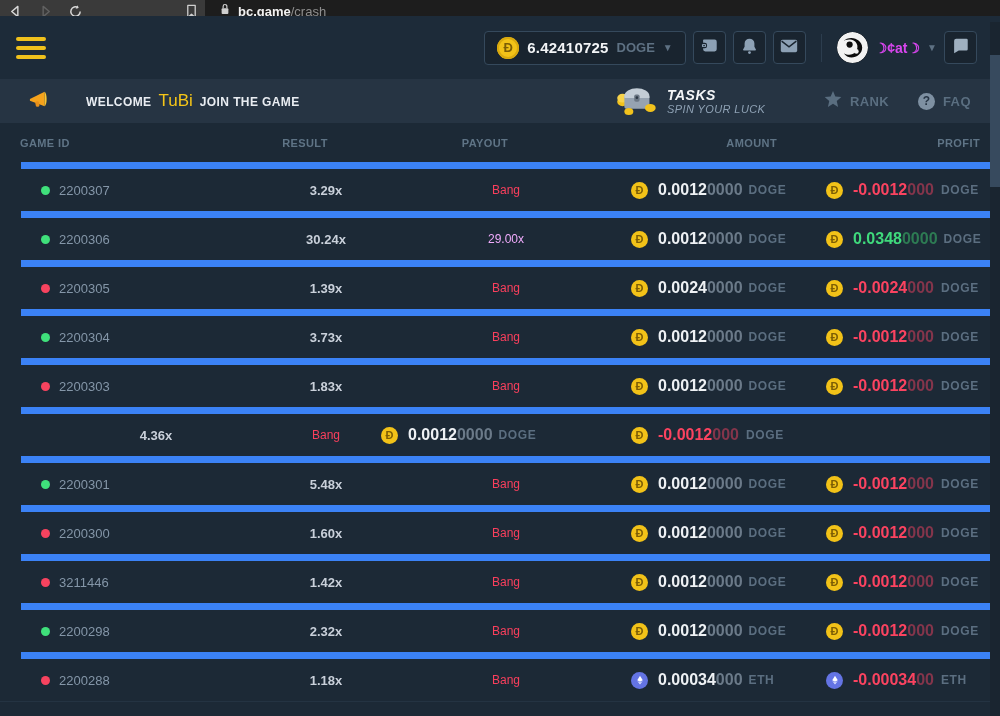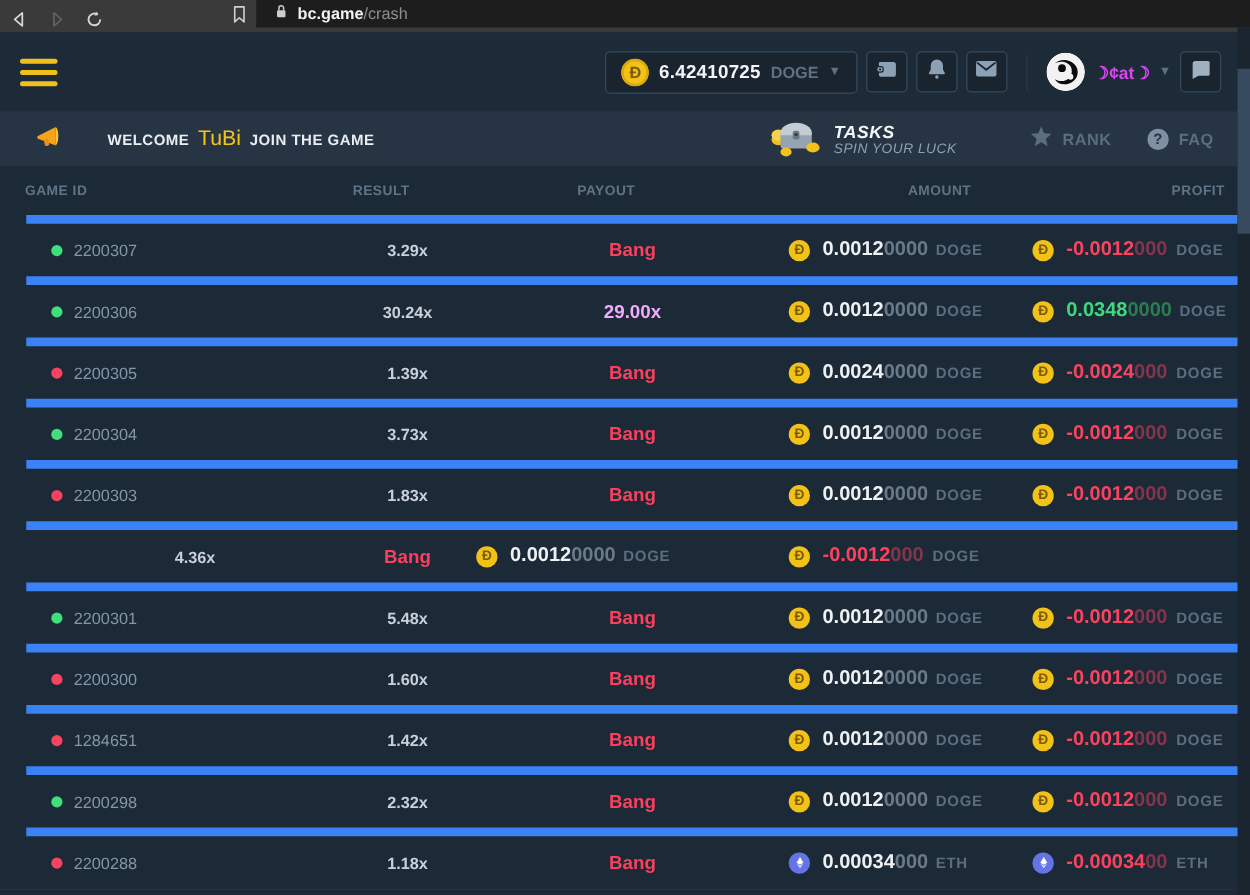--- a/index.html
+++ b/index.html
@@ -1,20 +1,20 @@
 <!DOCTYPE html>
 <html><head>
 <meta charset="utf-8">
 <style>
   * { margin:0; padding:0; box-sizing:border-box; }
   body { background:#10181f; font-family:"Liberation Sans", sans-serif; }
   .screen { position:relative; width:1000px; height:716px; overflow:hidden; background:#1c2936; }
 
   
-  .browser-bar { position:relative; height:26px; background:#3a3a3a; display:flex; align-items:flex-end; }
+  .browser-bar { position:relative; height:16px; background:#3a3a3a; display:flex; align-items:flex-start; }
   .nav-ic { width:30px; height:22px; display:flex; align-items:center; justify-content:center; cursor:pointer; }
   .bm { position:absolute; left:176px; top:0; height:22px; display:flex; align-items:center; }
   .url-pill { position:absolute; left:205px; top:0; right:0; height:22px; background:#1d1d1d; display:flex; align-items:center; padding-left:14px; gap:7px; }
   .url-host { color:#f2f2f2; font-weight:bold; font-size:13px; }
   .url-path { color:#8f8f8f; font-size:13px; }
 
   
   .app-header { position:relative; height:63px; background:#1d2b39; display:flex; align-items:center; padding:0 16px; }
   .hamburger { width:30px; display:flex; flex-direction:column; gap:5px; cursor:pointer; }
   .hamburger i { display:block; height:4px; border-radius:2px; background:#f0c11c; }
@@ -54,21 +54,21 @@
   .th-result { text-align:center; }
   .th-payout { text-align:center; }
   .th-amount { text-align:right; padding-right:28px; }
   .th-profit { text-align:right; }
   .row { height:49px; border-top:7px solid #3b82f6; cursor:pointer;margin-left:21px; }
   .c-id { display:flex; align-items:center; gap:9px; }
   .dot { width:9px; height:9px; border-radius:50%; }
   .dot.green { background:#3fe07b; } .dot.red { background:#f7435f; }
   .id-txt { color:#8496a8; font-size:13px; }
   .c-result { text-align:center; color:#c9d0da; font-size:13px; font-weight:bold; }
-  .c-payout { text-align:center; font-size:15px; font-weight:bold; }
+  .c-payout { text-align:center; font-size:12px; font-weight:normal; }
   .c-payout.bang { color:#fb3f5d; }
   .c-payout.win { color:#f0abfc; }
   .money { display:flex; align-items:center; }
   .num { font-size:16px; font-weight:bold; margin-left:10px; min-width:82px; white-space:nowrap; }
   .amt .main { color:#eef1f4; } .amt .zeros { color:#6b7a89; }
   .pft.loss .main { color:#fb4360; } .pft.loss .zeros { color:#84354b; }
   .pft.win .main { color:#3fd97c; } .pft.win .zeros { color:#2d7b53; }
   .unit { color:#5b6e80; font-size:12px; font-weight:bold; letter-spacing:.6px; margin-left:6px; }
   .last-line { border-top:1px solid #243342; }
 
@@ -381,21 +381,21 @@
     <div class="money pft loss">
       <span class="coin doge">Đ</span>
       <span class="num"><b class="main">-0.0012</b><b class="zeros">000</b></span>
       <span class="unit">DOGE</span>
     </div>
   </div>
 
   <div class="grid row">
     <div class="c-id">
       <span class="dot red"></span>
-      <span class="id-txt">1284651</span>
+      <span class="id-txt">3211446</span>
     </div>
     <div class="c-result">1.42x</div>
     <div class="c-payout bang">Bang</div>
     <div class="money amt">
       <span class="coin doge">Đ</span>
       <span class="num"><b class="main">0.0012</b><b class="zeros">0000</b></span>
       <span class="unit">DOGE</span>
     </div>
     <div class="money pft loss">
       <span class="coin doge">Đ</span>

